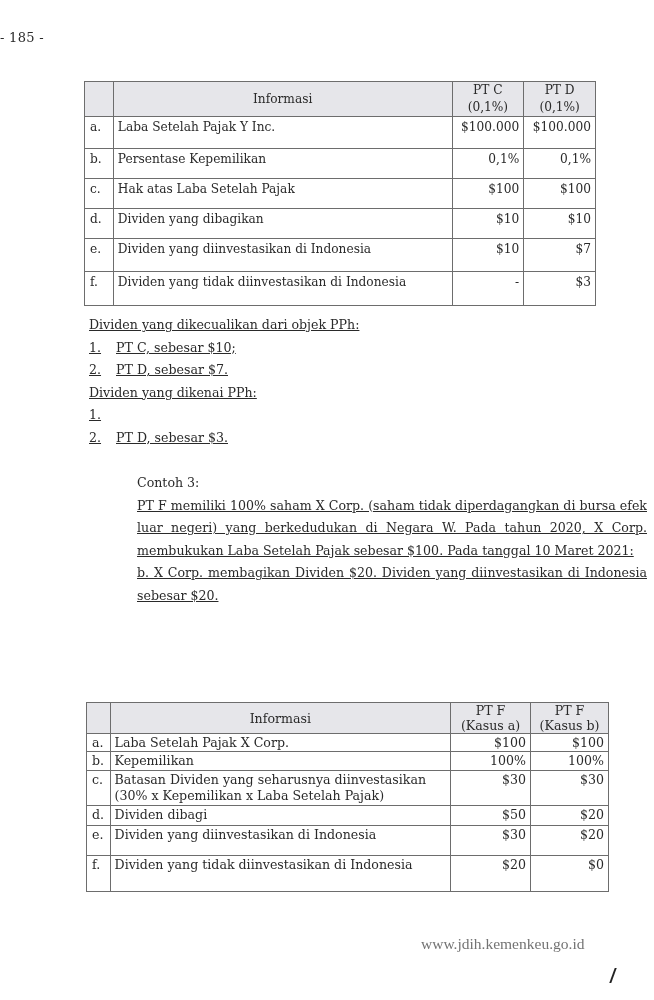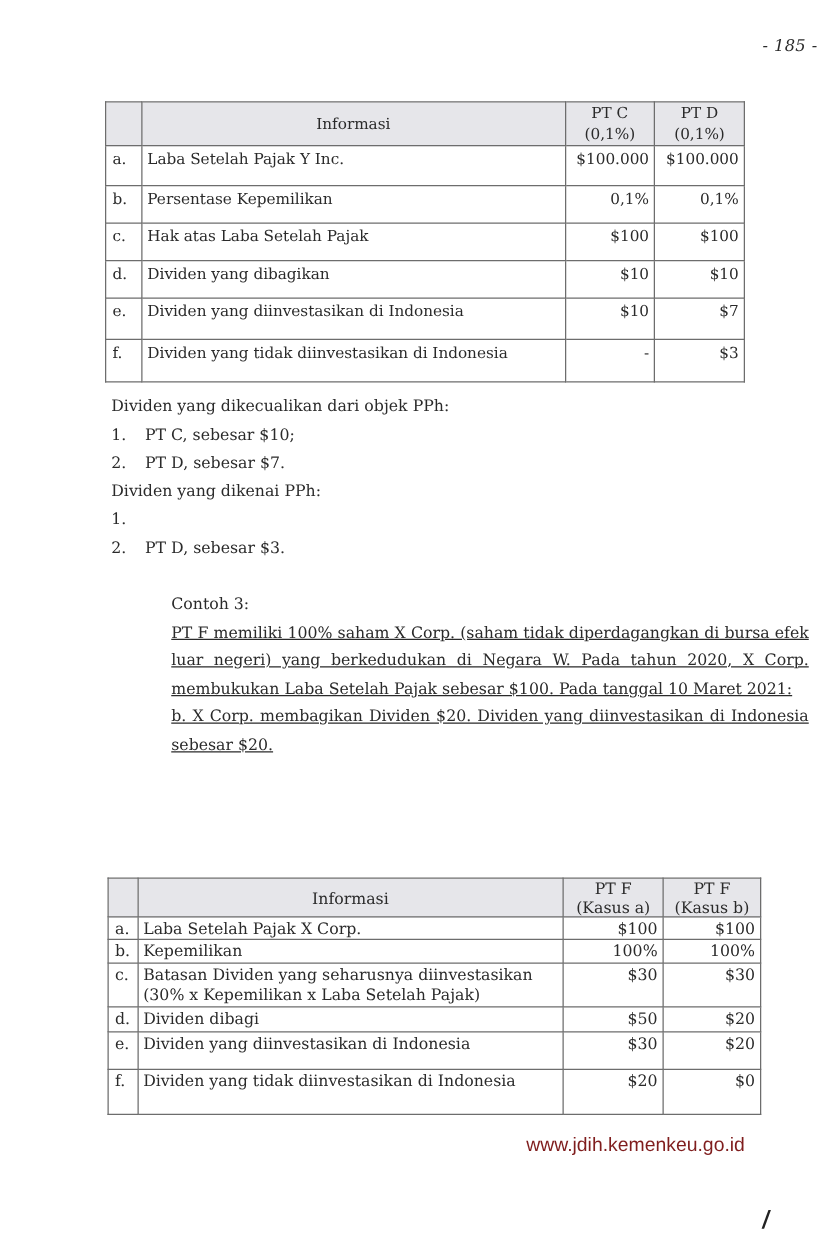--- a/index.html
+++ b/index.html
@@ -2,22 +2,22 @@
 <html><head>
 <meta charset="utf-8">
 <style>
   html, body { margin: 0; padding: 0; background: #ffffff; }
   body {
     width: 654px; height: 1000px; position: relative; overflow: hidden;
     font-family: "DejaVu Serif", "Liberation Serif", serif;
     color: #2a2a2a;
   }
   .page-number {
-    position: absolute; top: 30px; left: 0; width: 654px; text-align: right;
-    font-size: 13px; letter-spacing: 0.3px; font-style: italic;
+    position: absolute; top: 30px; left: 0; width: 654px; text-align: left;
+    font-size: 13px; letter-spacing: 0.3px;
   }
   table.info {
     position: absolute; border-collapse: collapse;
     font-size: 12.2px; color: #2a2a2a;
   }
   table.info td, table.info th {
     border: 1px solid #6d6d6d; padding: 0 4px; vertical-align: top; font-weight: normal;
   }
   table.info th { background: #e6e6ea; text-align: center; vertical-align: middle; line-height: 17px; }
   table.info td.num { text-align: right; }
@@ -53,27 +53,27 @@
 
   .text-block {
     position: absolute; left: 89px; width: 508px;
     font-size: 12.6px; line-height: 22.5px; color: #2a2a2a;
   }
   .text-block p { margin: 0; }
   .list-item { display: flex; }
   .list-item .num { width: 27px; flex: none; }
   .justify { text-align: justify; text-align-last: left; text-decoration: underline; }
 
-  #block1 { top: 314px; }
+  #block1 { top: 314px; text-decoration: underline; }
   #block2 { top: 472px; width: 510px; margin-left: 48px; }
 
   .footer-link {
-    position: absolute; top: 908px; left: 421px;
-    font-family: Liberation Sans, sans-serif;
-    font-size: 15.5px; color: #7f1d1d; text-decoration: none;
+    position: absolute; top: 935px; left: 421px;
+    font-family: Liberation Serif, serif;
+    font-size: 15.5px; color: #737373; text-decoration: none;
   }
   .footer-mark {
     position: absolute; top: 968px; left: 612px; width: 2px; height: 15px;
     background: #222; transform: skewX(-20deg);
   }
 </style>
 </head>
 <body>
 
 <div class="page-number">- 185 -</div>

